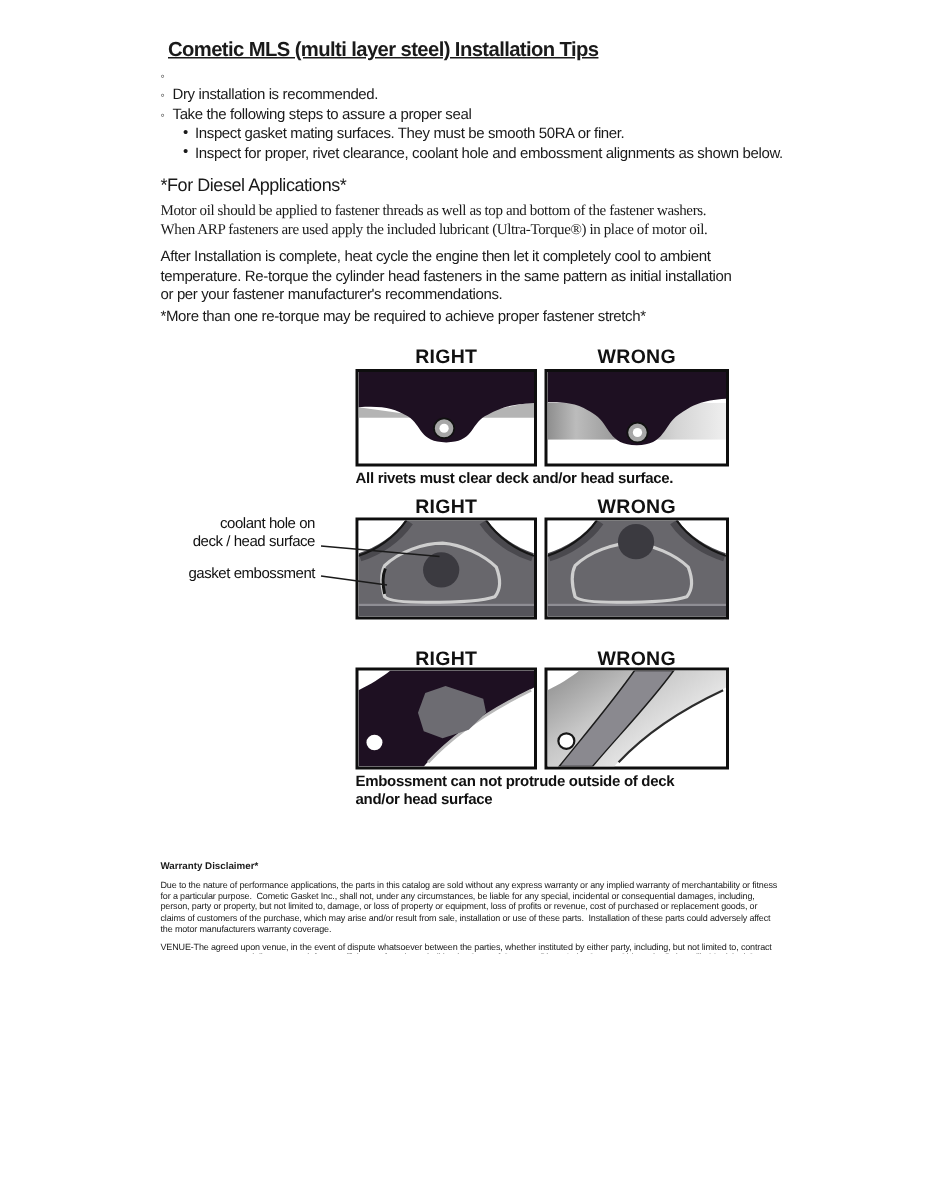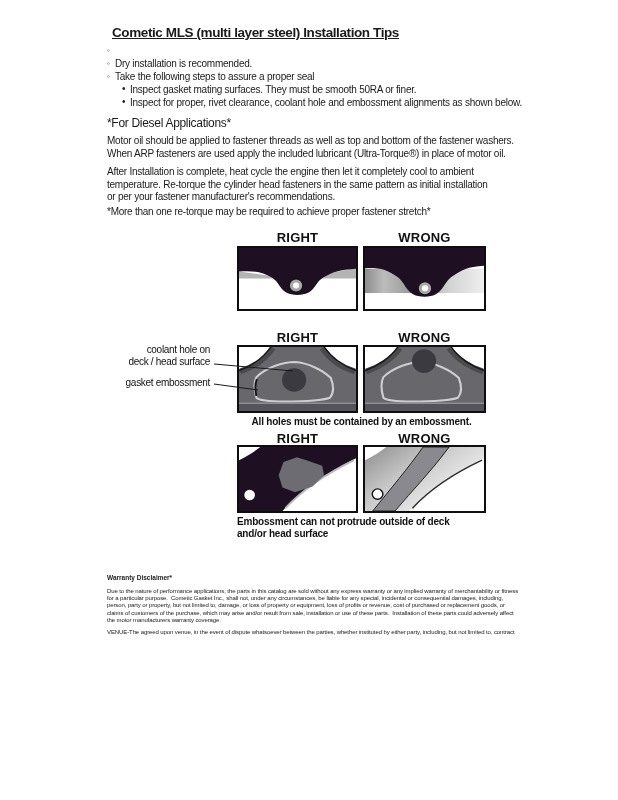--- a/index.html
+++ b/index.html
@@ -13,21 +13,21 @@
   .title{position:absolute;left:112px;top:25px;font-size:13.5px;font-weight:bold;
          letter-spacing:-0.4px;text-decoration:underline;}
   .bullets{position:absolute;left:107px;top:44px;font-size:10px;letter-spacing:-0.25px;}
   .b-row{display:flex;line-height:13px;}
   .b-row .mk1{width:8px;font-size:8px;line-height:13px;}
   .b-row .mk2{width:8px;font-size:10px;line-height:12px;}
   .sub{margin-left:15px;}
   .diesel-h{position:absolute;left:107px;top:116px;font-size:12px;font-weight:normal;letter-spacing:-0.3px;}
   .para{position:absolute;left:107px;font-size:10px;line-height:12.6px;letter-spacing:-0.25px;
         white-space:pre-line;width:470px;}
-  .p1{top:135px;} .p2{top:166px;} .p3{top:206px;}
+  .p1{top:135px;font-family:Liberation Serif, serif;} .p2{top:166px;} .p3{top:206px;}
   .dlabel{position:absolute;font-size:13px;font-weight:600;letter-spacing:0.2px;text-align:center;color:#111;}
   .lbl-r1r{left:237px;top:230px;width:121px;} .lbl-r1w{left:363px;top:230px;width:123px;}
   .lbl-r2r{left:237px;top:330px;width:121px;} .lbl-r2w{left:363px;top:330px;width:123px;}
   .lbl-r3r{left:237px;top:431px;width:121px;} .lbl-r3w{left:363px;top:431px;width:123px;}
   .panel{position:absolute;border:2px solid #0e0e0e;background:#fff;box-sizing:border-box;}
   .panel svg{display:block;width:100%;height:100%;}
   .pnl-a{left:237px;top:246px;width:121px;height:65px;}
   .pnl-b{left:363px;top:246px;width:123px;height:65px;}
   .pnl-c{left:237px;top:345px;width:121px;height:68px;}
   .pnl-d{left:363px;top:345px;width:123px;height:68px;}
@@ -108,20 +108,21 @@
             <stop offset="0.72" stop-color="#d4d4d4"></stop>
           <stop offset="1" stop-color="#efefef"></stop>
         </linearGradient>
       </defs>
       <rect x="0" y="22" width="123" height="26" fill="url(#gB)"></rect>
       <path d="M0,0 H123 V19 C106,20 100,23.5 90,30.5 C80,37.5 81,52 61.5,52 C42,52 43,37.5 33,30.5 C23,23.5 17,21 0,21.5 Z" class="f-dark"></path>
       <circle cx="62" cy="43" r="7" class="f-ring"></circle>
       <circle cx="62" cy="43" r="3.2" fill="#ffffff"></circle>
     </svg>
   </div>
+  <div class="cap cap1">All rivets must clear deck and/or head surface.</div>
 
   <div class="dlabel lbl-r2r">RIGHT</div>
   <div class="dlabel lbl-r2w">WRONG</div>
   <div class="ann ann-coolant">coolant hole on
 deck / head surface</div>
   <div class="ann ann-emboss">gasket embossment</div>
   <svg class="ptr-svg" viewBox="0 0 300 60">
     <line x1="214" y1="24" x2="293" y2="31" stroke="#1a1a1a" stroke-width="1"></line>
     <line x1="214" y1="44" x2="258" y2="50" stroke="#1a1a1a" stroke-width="1"></line>
   </svg>
@@ -149,21 +150,20 @@
       <path d="M36,1 C28,13 14,22 1,26" class="s-bore" stroke-width="6" fill="none"></path>
       <path d="M87,1 C95,13 109,22 122,26" class="s-bore" stroke-width="6" fill="none"></path>
       <path d="M34,0 C26,12 12,21 0,25" stroke="#161616" stroke-width="1.4" fill="none"></path>
       <path d="M89,0 C97,12 111,21 123,25" stroke="#161616" stroke-width="1.4" fill="none"></path>
       <path d="M19,54 C16.5,45 16.5,37 19,32 C29,22 46,16 59,16 C72,17 88,24 97,33 C100,41 100,49 96,54 C88,57 68,58 48,58 C33,58 22,57 19,54 Z" class="s-emb" stroke-width="2.2" fill="none"></path>
       <circle cx="61" cy="15" r="12.5" class="f-hole"></circle>
       <rect y="59" width="123" height="1.6" fill="#8f8e94"></rect>
       <rect y="60.6" width="123" height="7.4" class="f-strip"></rect>
     </svg>
   </div>
-  <div class="cap cap2">All holes must be contained by an embossment.</div>
 
   <div class="dlabel lbl-r3r">RIGHT</div>
   <div class="dlabel lbl-r3w">WRONG</div>
   <div class="panel pnl-e">
     <svg viewBox="0 0 121 68" preserveAspectRatio="none">
       <path d="M22,0 H121 V12 C93,27 66,43 45,68 H0 V14 C8,10 16,5 22,0 Z" class="f-dark"></path>
       <path d="M48,65 C69,42 95,26 119,14" stroke="#b9b9b9" stroke-width="2" fill="none"></path>
       <path d="M46,16 L60,11 L72,15 L86,20 L88,30 L76,42 L58,48 L45,43 L41,30 Z" fill="#6d6c72"></path>
       <circle cx="11" cy="51" r="5.5" fill="#ffffff"></circle>
     </svg>

